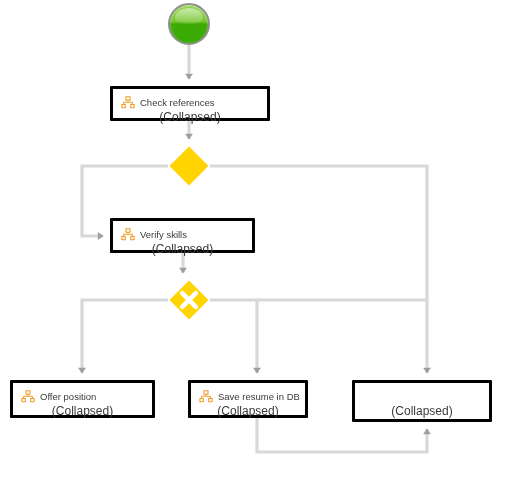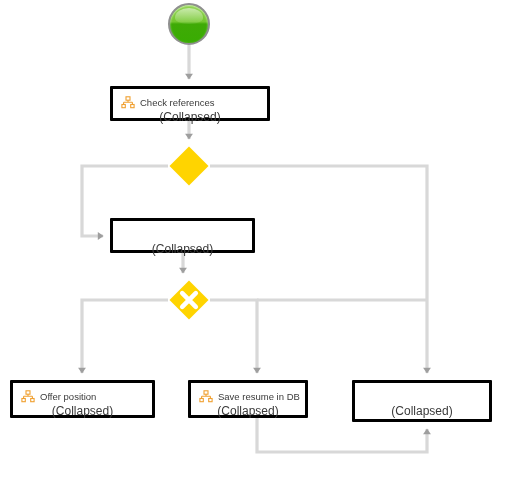--- a/index.html
+++ b/index.html
@@ -158,20 +158,31 @@
     <div class="task-sub">(Collapsed)</div>
   </div>
 
   <div class="gateway" style="left:168px; top:145px;">
     <svg class="gw-shape" viewBox="0 0 42 42" xmlns="http://www.w3.org/2000/svg">
       <path d="M21 1.5 L40.5 21 L21 40.5 L1.5 21 Z" fill="#ffd400"></path>
     </svg>
   </div>
 
   <div class="task" style="left:110px; top:218px; width:145px; height:35px;">
+    <div class="task-head">
+      <svg class="task-icon" viewBox="0 0 14 13" xmlns="http://www.w3.org/2000/svg">
+        <g stroke="#f0a030" stroke-width="1.1" fill="none">
+          <rect x="5" y="0.8" width="4" height="3.4"></rect>
+          <path d="M7 4.2 L7 6.2 M2.6 6.2 L11.4 6.2 M2.6 6.2 L2.6 8.4 M11.4 6.2 L11.4 8.4"></path>
+          <rect x="0.9" y="8.5" width="3.4" height="3.2"></rect>
+          <rect x="9.7" y="8.5" width="3.4" height="3.2"></rect>
+        </g>
+      </svg>
+      <span class="task-label">Verify skills</span>
+    </div>
     <div class="task-sub">(Collapsed)</div>
   </div>
 
   <div class="gateway" style="left:168px; top:279px;">
     <svg class="gw-shape" viewBox="0 0 42 42" xmlns="http://www.w3.org/2000/svg">
       <path d="M21 1.5 L40.5 21 L21 40.5 L1.5 21 Z" fill="#ffd400"></path>
       <path d="M14.2 14.2 L27.8 27.8 M27.8 14.2 L14.2 27.8" stroke="#ffffff" stroke-width="4.6" stroke-linecap="round"></path>
     </svg>
   </div>
 

